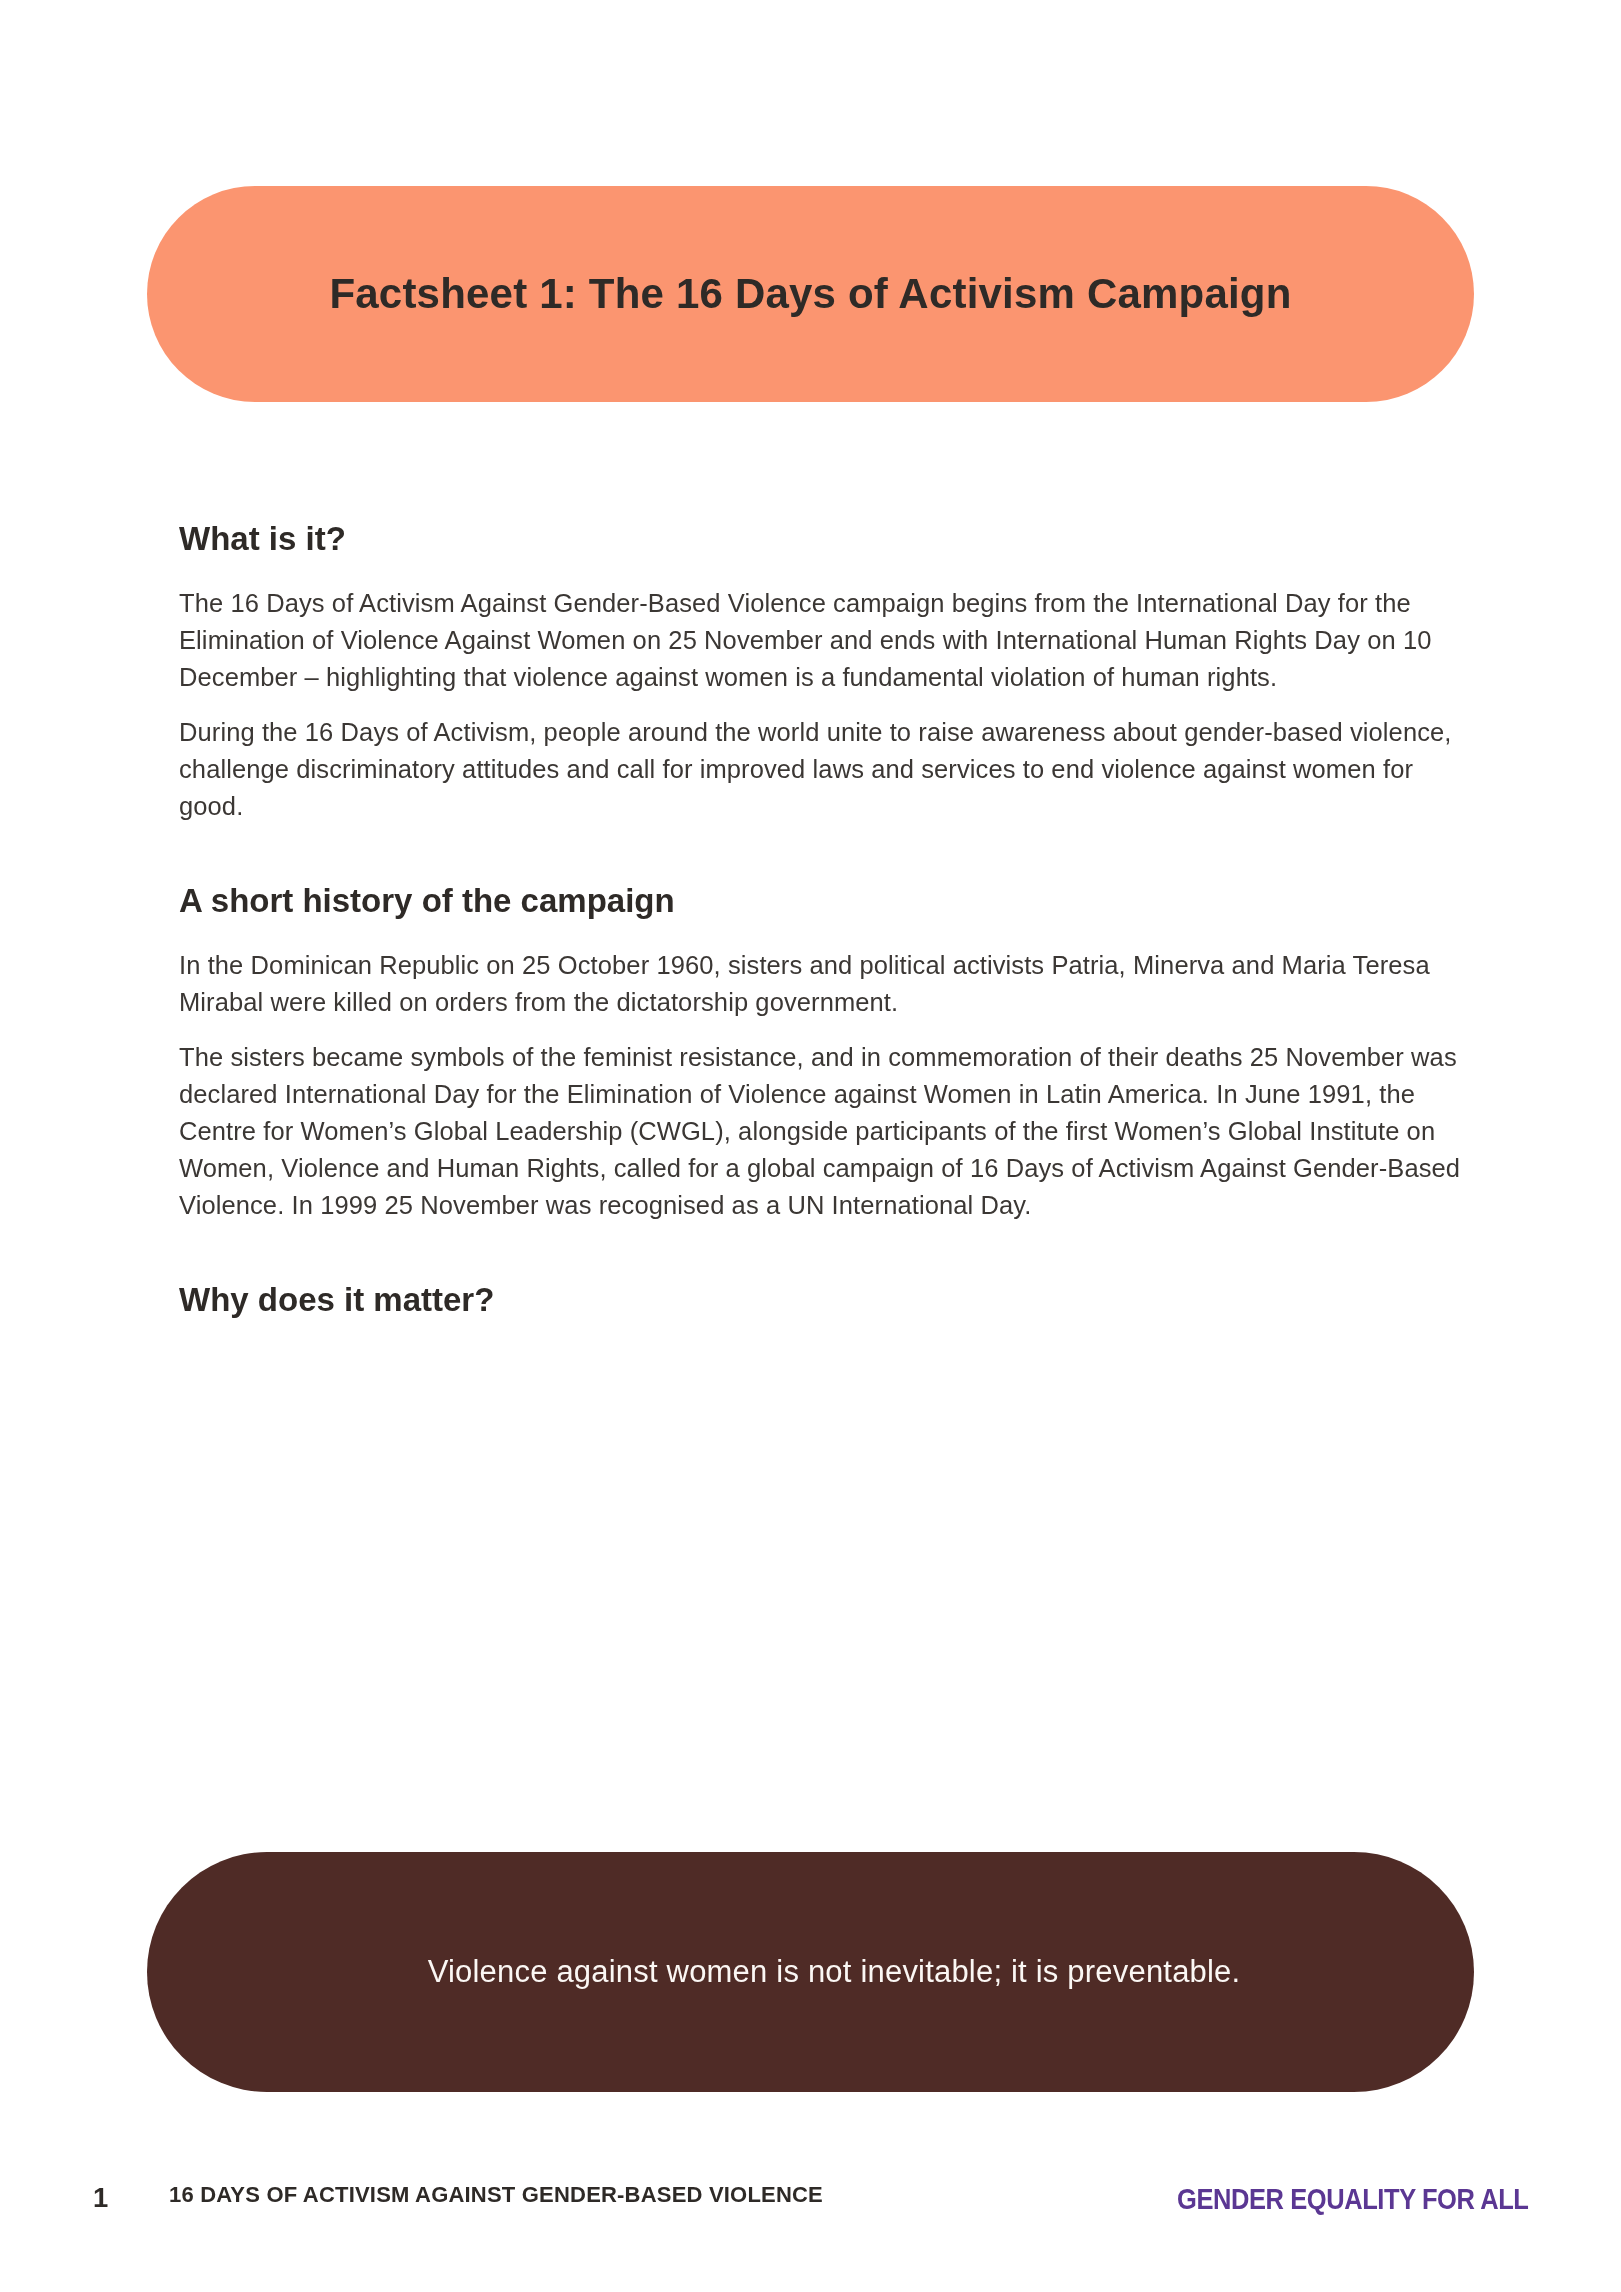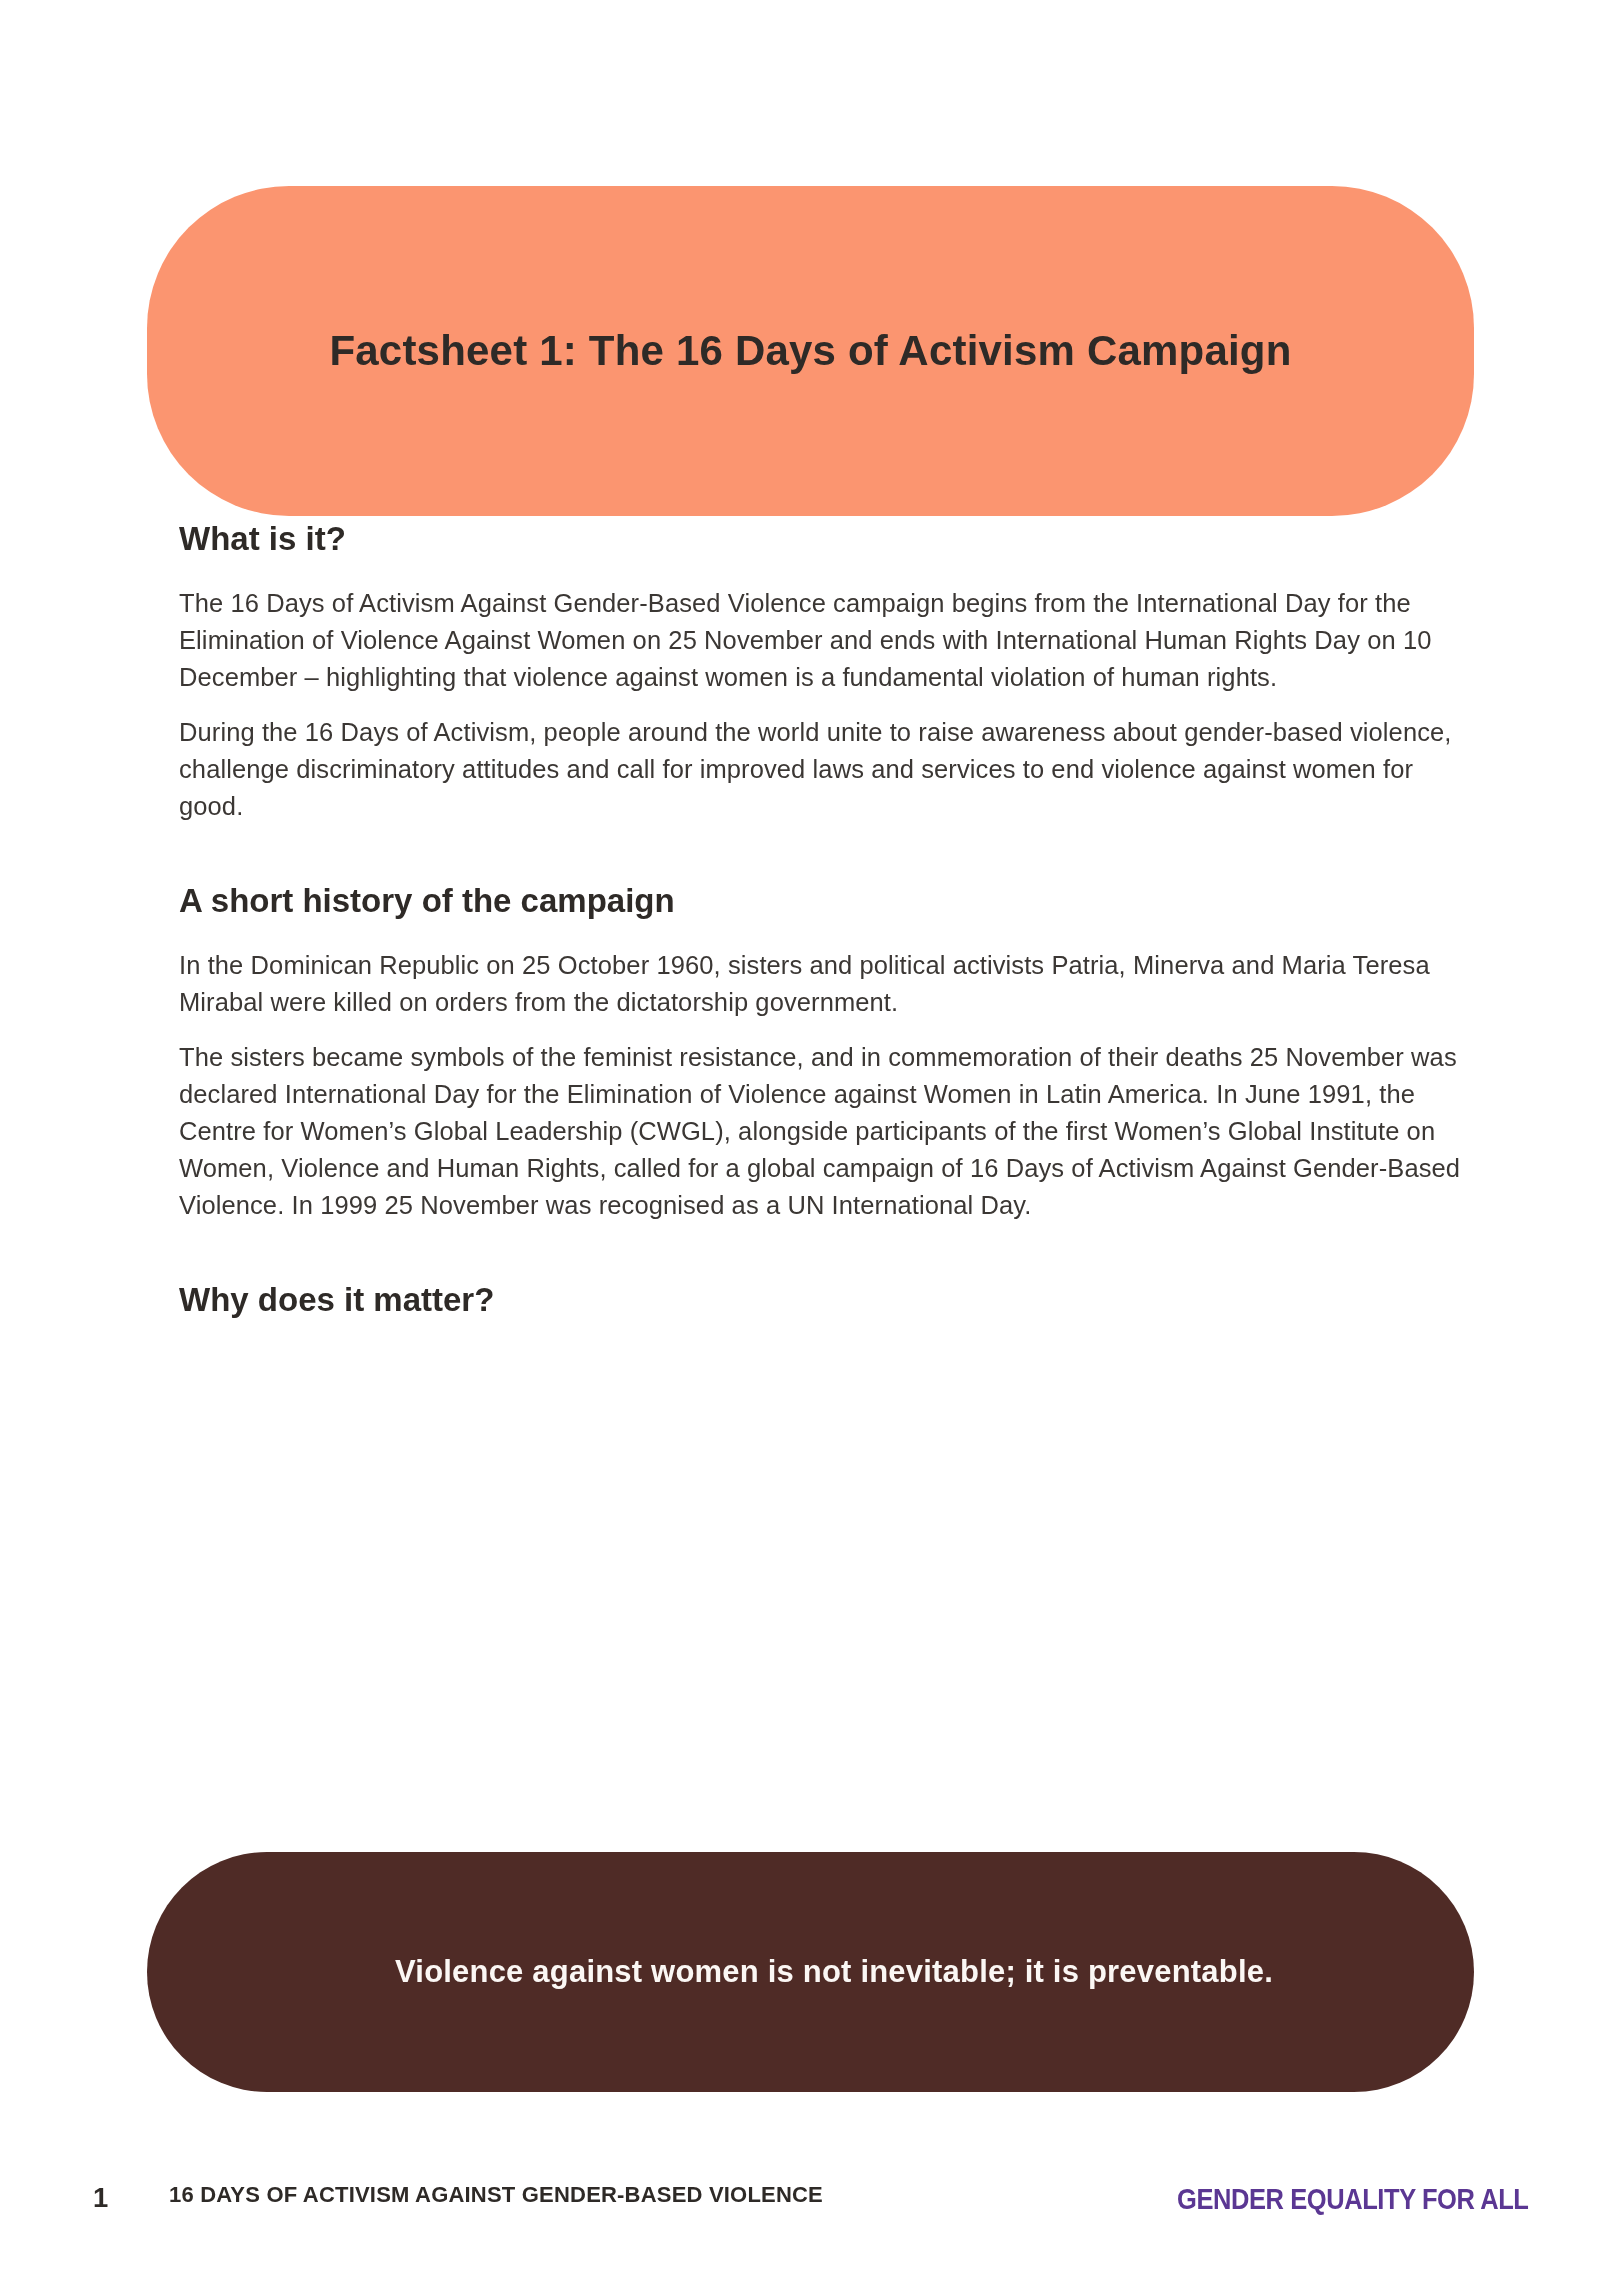--- a/index.html
+++ b/index.html
@@ -8,21 +8,21 @@
     width:1621px; height:2293px;
     margin:0 auto;
     background:#ffffff;
     font-family:"Liberation Sans","DejaVu Sans",sans-serif;
     overflow:hidden;
   }
   
   .banner {
     position:absolute;
     left:147px; top:186px;
-    width:1327px; height:330px;
+    width:1327px; height:216px;
     background:#FB9570;
     border-radius:142px;
     display:flex; align-items:center; justify-content:center;
   }
   .banner h1 {
     margin:0;
     font-size:42px;
     font-weight:bold;
     color:#2E2A27;
     letter-spacing:0.2px;
@@ -53,21 +53,21 @@
     position:absolute;
     left:147px; top:1852px;
     width:1327px; height:240px;
     background:#4F2B26;
     border-radius:123px;
     display:flex; align-items:center; justify-content:center;
   }
   .callout .callout-text {
     color:#FBF7F4;
     font-size:31px;
-    font-weight:bold;
+    font-weight:normal;
     letter-spacing:0.2px;
     margin-left:47px;
   }
   
   .footer { position:absolute; left:0; top:2182px; width:1621px; height:49px; }
   .page-number {
     position:absolute; left:93px; top:0;
     font-size:27.4px; font-weight:bold; color:#2E2A27;
   }
   .doc-title {

